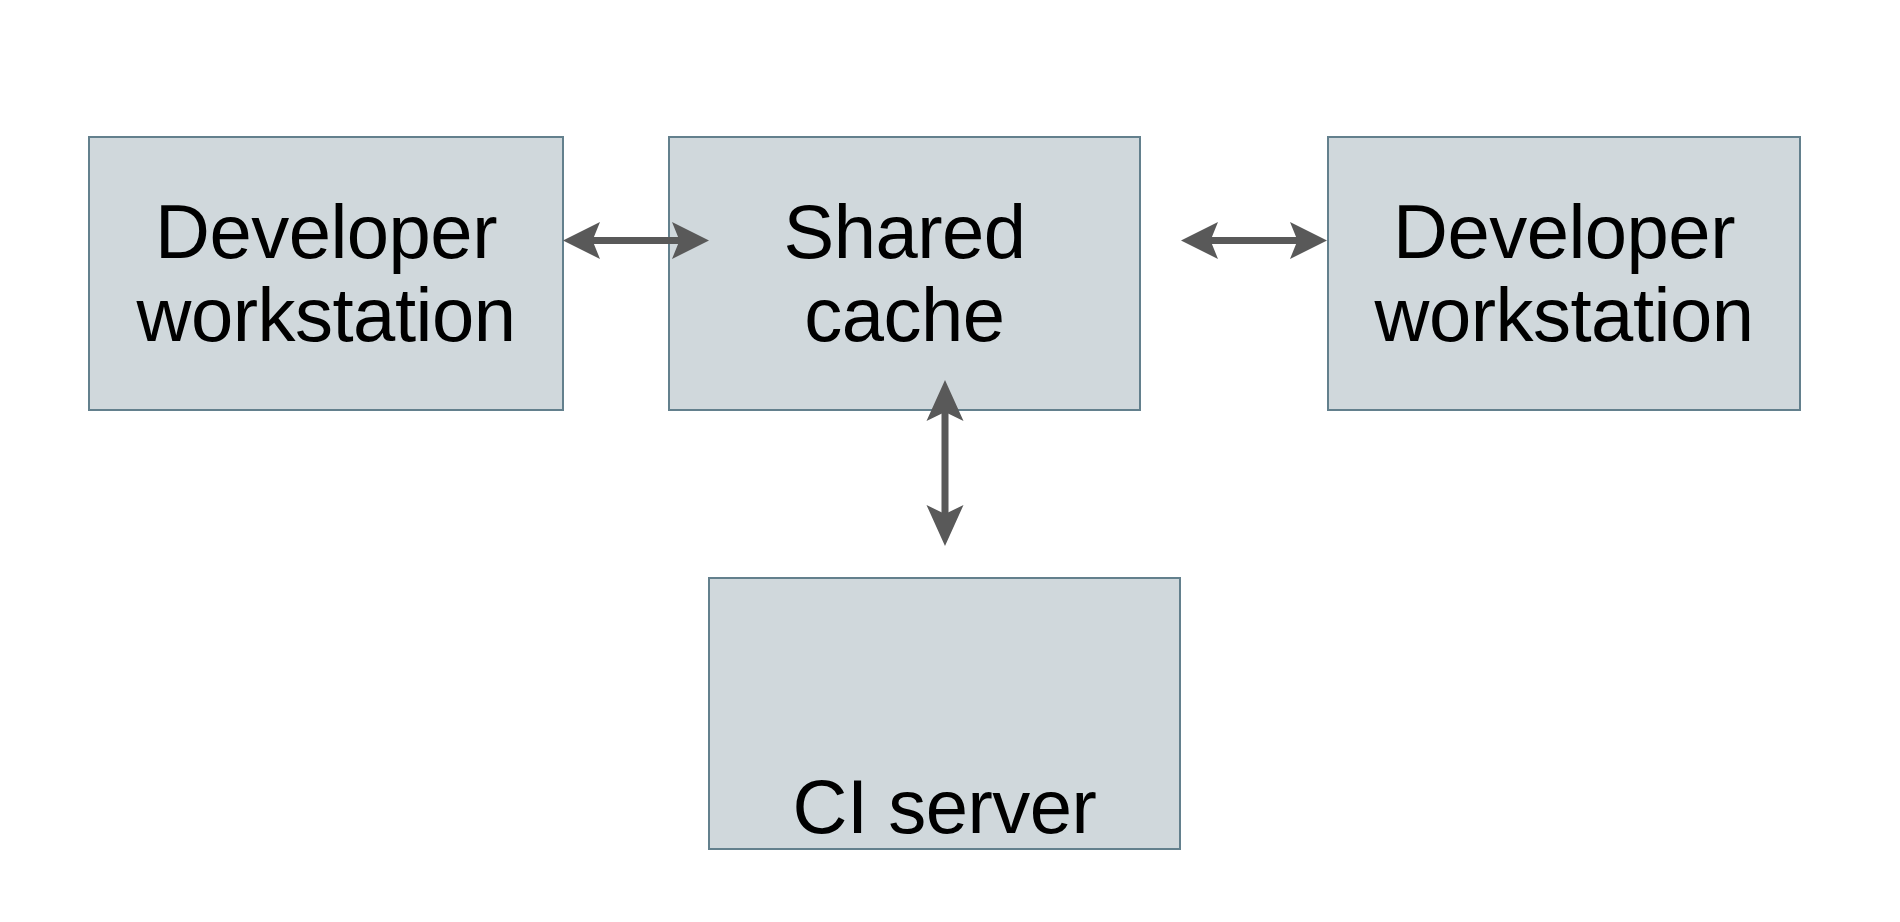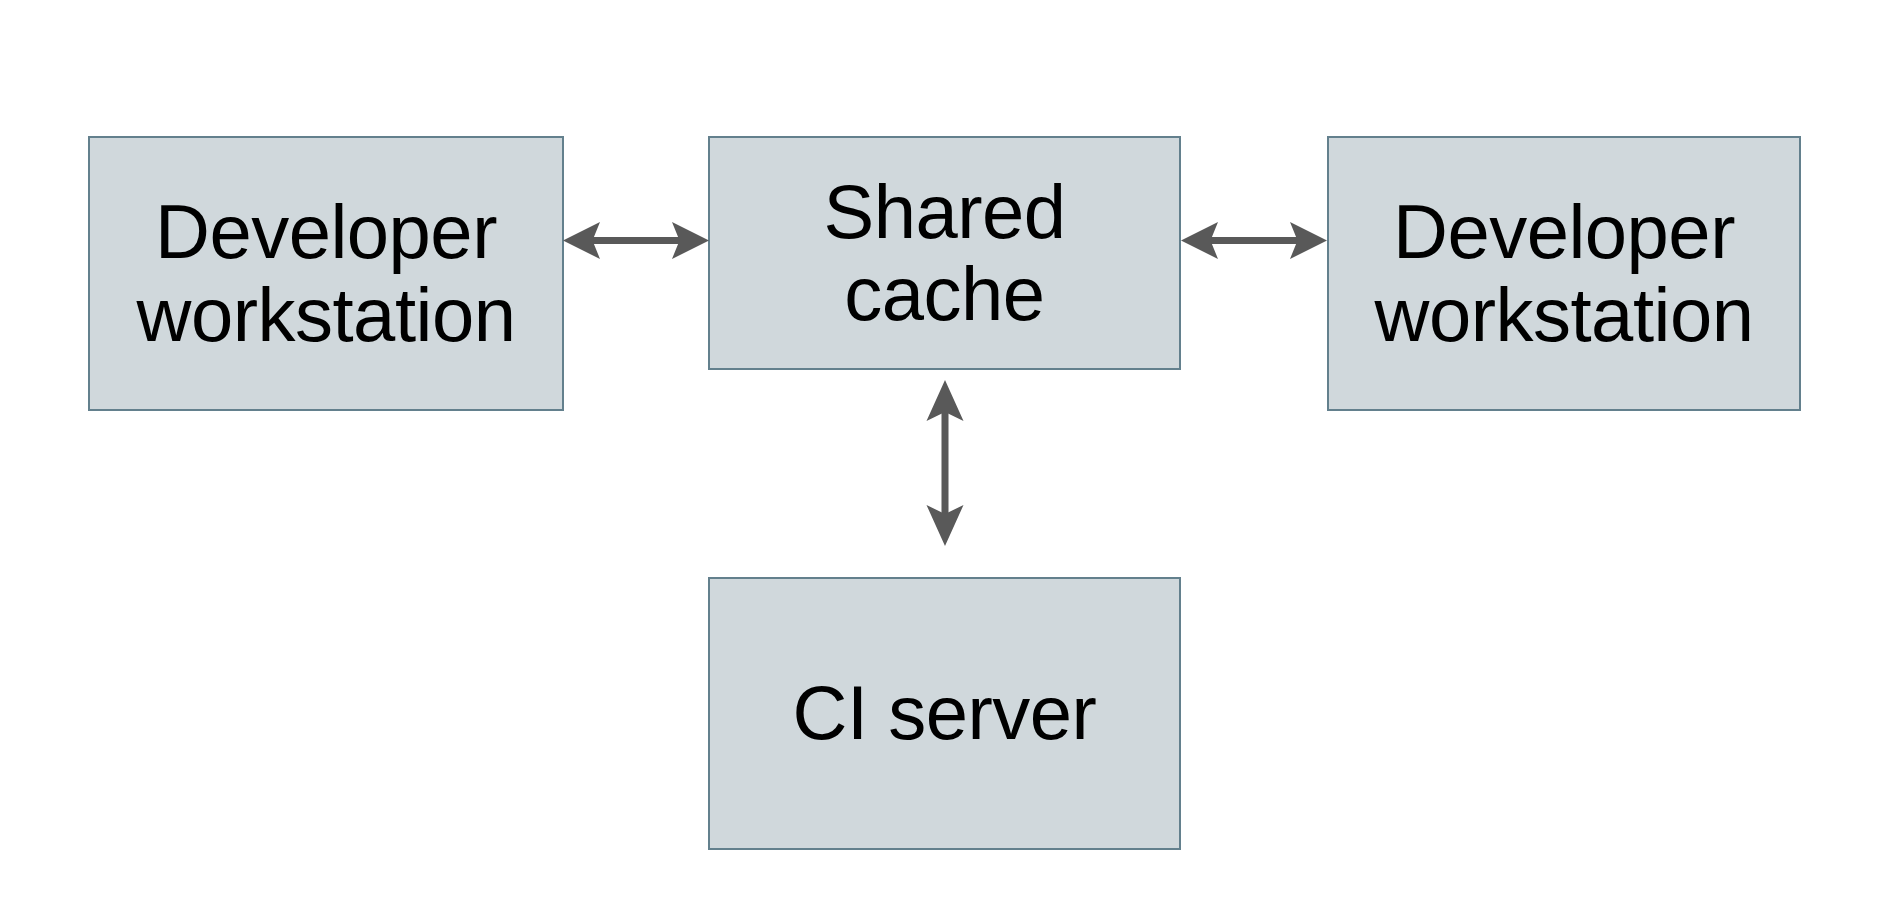--- a/index.html
+++ b/index.html
@@ -38,23 +38,23 @@
     color: #000000;
     font-size: 76px;
     line-height: 1.08;
     font-weight: 400;
     letter-spacing: -0.5px;
     white-space: pre-line;
     padding: 0 8px;
   }
 
   .node-dev-left   { left: 88px;   top: 104px;  width: 476px; height: 275px; }
-  .node-cache      { left: 708px;  top: 104px;  width: 473px; height: 234px; }
+  .node-cache      { left: 668px;  top: 104px;  width: 473px; height: 275px; }
   .node-dev-right  { left: 1327px; top: 104px;  width: 474px; height: 275px; }
-  .node-ci         { left: 708px;  top: 545px;  width: 473px; height: 273px; }
+  .node-ci         { left: 708px;  top: 545px;  width: 473px; height: 273px; align-items: flex-end; }
 
   
   .connector {
     position: absolute;
     overflow: visible;
   }
   .conn-left  { left: 560px;  top: 196px; width: 152px; height: 90px; }
   .conn-right { left: 1177px; top: 196px; width: 154px; height: 90px; }
   .conn-down  { left: 900px;  top: 377px; width: 90px;  height: 172px; }
 </style>

